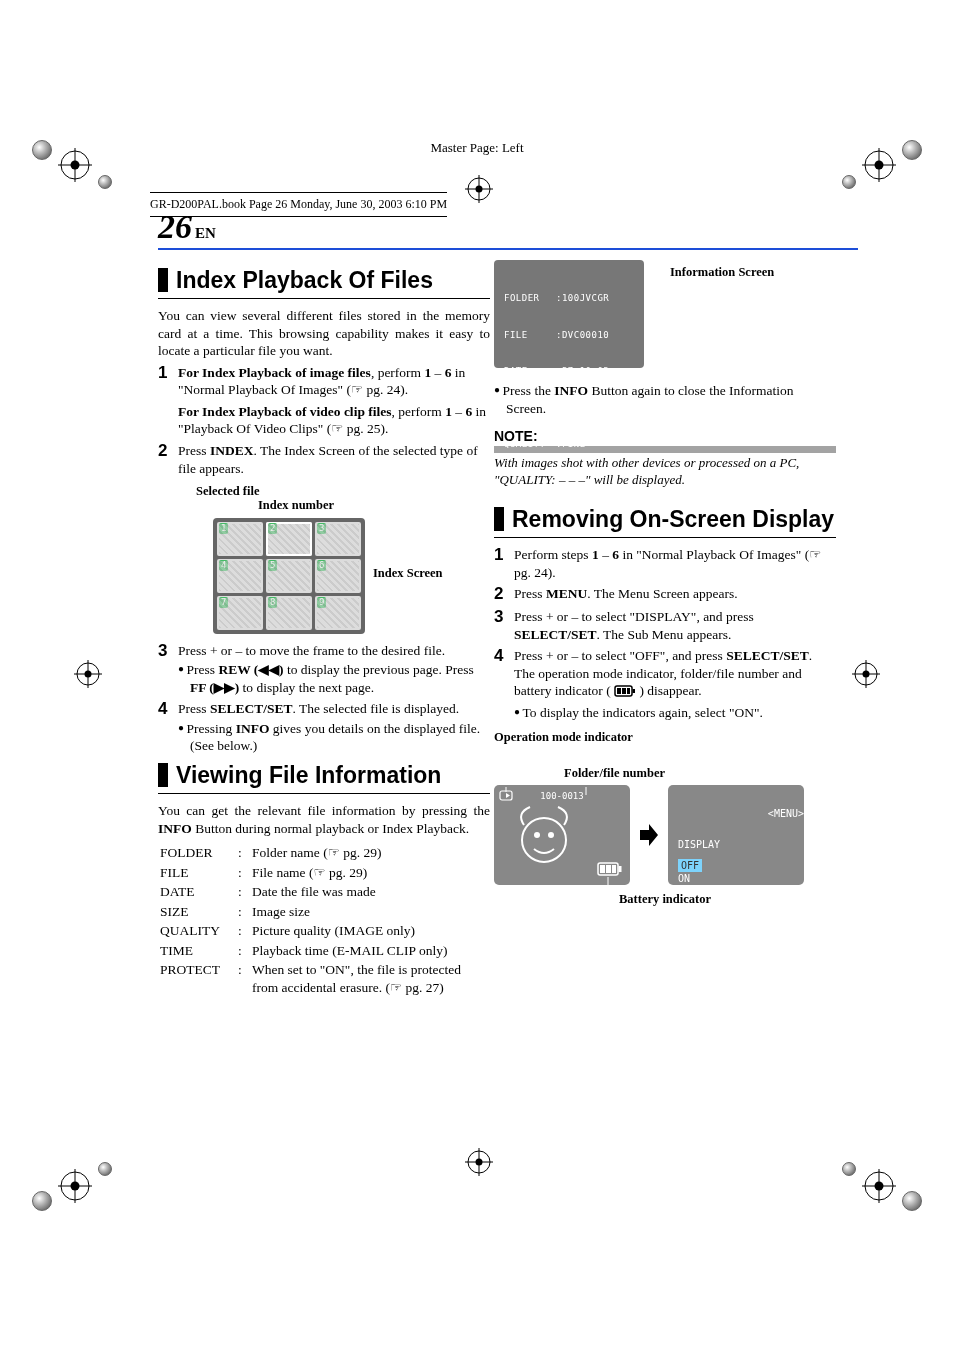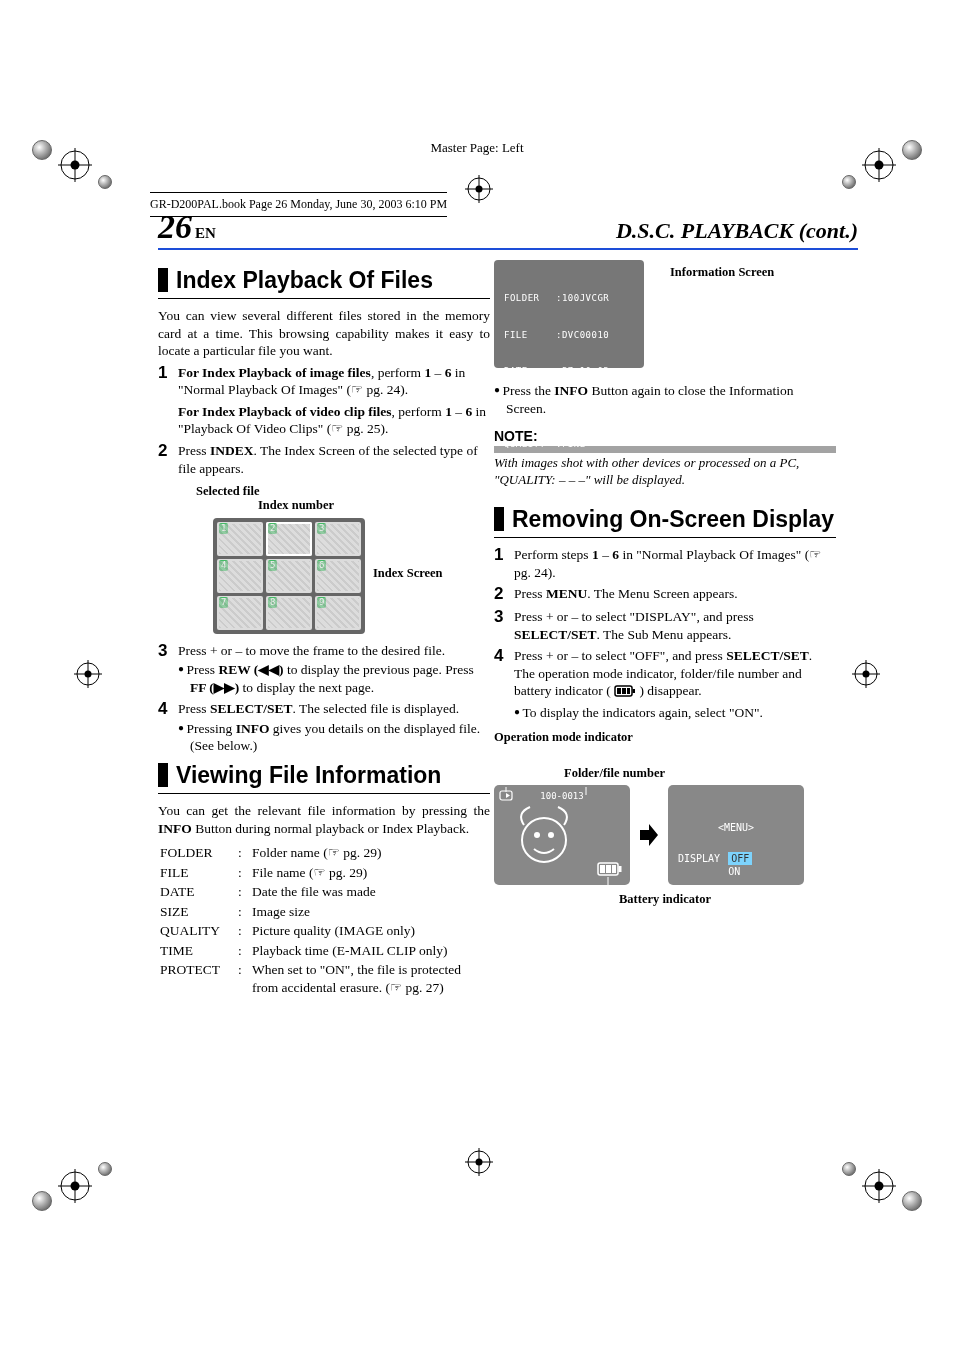--- a/index.html
+++ b/index.html
@@ -255,25 +255,25 @@
     position: relative;
     color:#fff;
     font-family: monospace;
     font-size: 10px;
   }
   .op-figure .lcd svg { position:absolute; inset:0; width:100%; height:100%; }
   .op-figure .arrow {
     width: 22px; height: 26px;
   }
   .op-figure .menu .mtitle {
-    text-align:center; margin-top:36px; font-size:10px;
+    text-align:right; margin-top:22px; font-size:10px;
   }
   .op-figure .menu .mrow {
     display:flex; justify-content:flex-start; gap:8px;
-    margin:18px 10px 0 10px; font-size:10px;
+    margin:18px 10px 0 10px; font-size:10px;flex-direction:column;
   }
   .op-figure .menu .off {
     background:#7dd3fc; color:#333; padding:0 3px;
     display:inline-block;
   }
   .op-figure .battlabel {
     font-weight: bold; text-align:center; margin-top: 6px;
   }
 
   .bullet-line {
@@ -372,21 +372,20 @@
     <div class="rule">
       <span>GR-D200PAL.book  Page 26  Monday, June 30, 2003  6:10 PM</span>
     </div>
   </div>
 
   <div class="content">
     <div class="page-head">
       <div class="page-num">
         <span>26</span><span class="lang">EN</span>
       </div>
-      <div class="page-sec-title">D.S.C. PLAYBACK (cont.)</div>
     </div>
 
     <div class="columns">
 
       <div class="col colL">
 
         <h2 class="section">Index Playback Of Files</h2>
         <div class="section-rule"></div>
         <p>You can view several different files stored in the memory card at a time. This browsing capability makes it easy to locate a particular file you want.</p>
 

